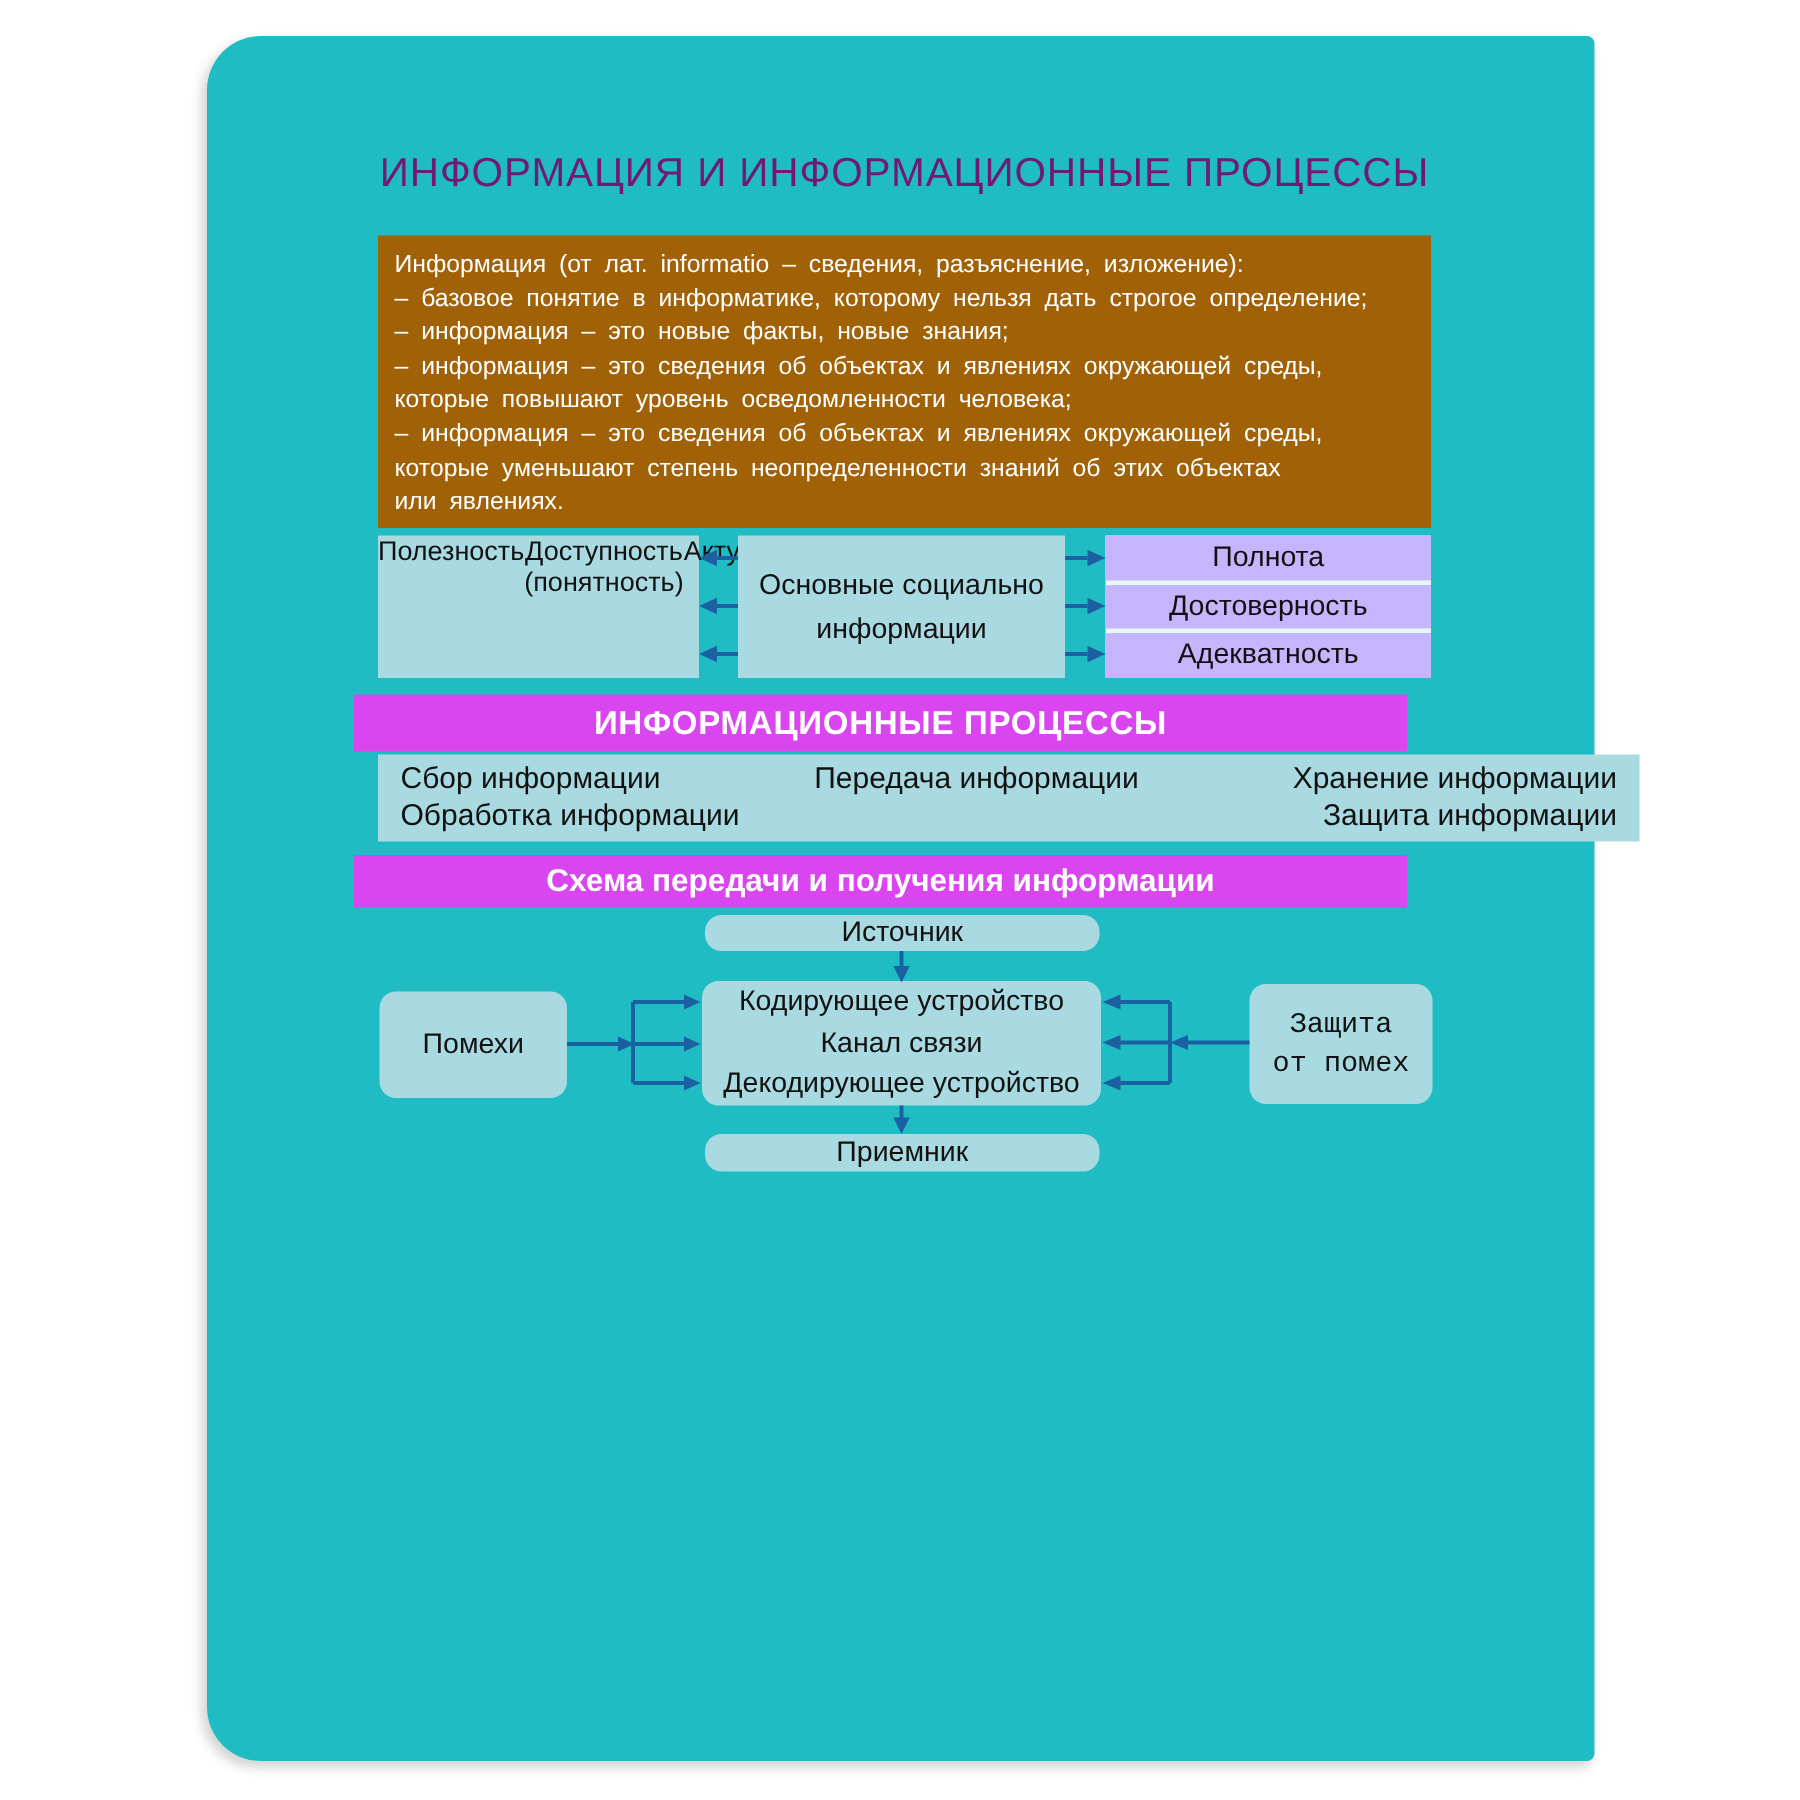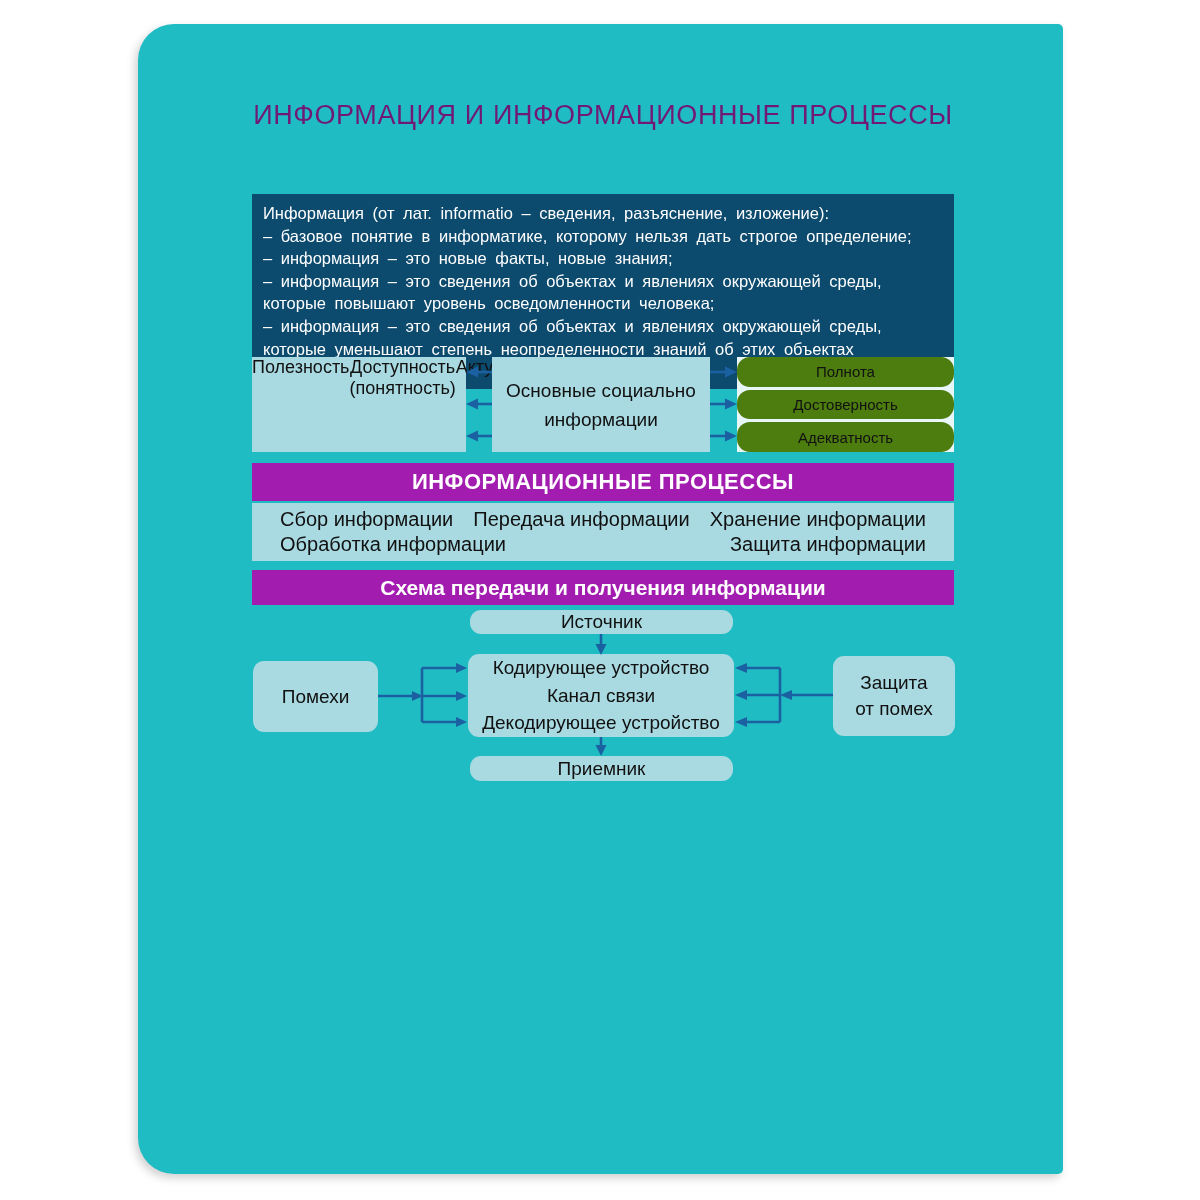--- a/index.html
+++ b/index.html
@@ -11,63 +11,63 @@
     position:absolute;left:138px;top:24px;width:925px;height:1150px;
     background:#20bcc4;border-radius:36px 5px 5px 36px;
     box-shadow:-3px 4px 8px rgba(90,90,90,.28);
   }
   .title{
     position:absolute;left:252px;top:100px;width:702px;text-align:center;
     font-size:27px;font-weight:400;letter-spacing:.6px;color:#701a75;
   }
   .def{
     position:absolute;left:252px;top:157px;width:702px;height:195px;
-    background:#0c4a6e;box-sizing:border-box;padding:8px 11px 6px 11px;
-    color:#ffffff;font-size:16.5px;line-height:22.6px;word-spacing:4px;margin-top:37px;
+    background:#a16207;box-sizing:border-box;padding:8px 11px 6px 11px;
+    color:#ffffff;font-size:16.5px;line-height:22.6px;word-spacing:4px;
   }
   .lightbox{background:#a9dae2;}
   .prop-left{
     position:absolute;left:252px;top:357px;width:214px;height:95px;
     display:flex;flex-direction:row;justify-content:space-around;
     text-align:center;font-size:18px;
   }
   .prop-center{
     position:absolute;left:492px;top:357px;width:218px;height:95px;
     display:flex;flex-direction:column;justify-content:center;
     text-align:center;font-size:19px;line-height:29px;
   }
   .prop-right{
     position:absolute;left:737px;top:357px;width:217px;height:95px;
     display:flex;flex-direction:column;gap:3px;background:#e9f6f8;
   }
   .prop-right .cell{
     flex:1;display:flex;align-items:center;justify-content:center;
-    font-size:15px;background:#4d7c0f;border-radius:13px;
+    font-size:19px;background:#c4b5fd;
   }
   .banner{
-    position:absolute;left:252px;width:702px;background:#a21caf;color:#ffffff;
+    position:absolute;left:236px;width:702px;background:#d946ef;color:#ffffff;
     display:flex;align-items:center;justify-content:center;font-weight:700;
   }
   .banner1{top:463px;height:38px;font-size:22px;letter-spacing:.5px;}
   .banner2{top:570px;height:35px;font-size:21px;}
   .processes{
-    position:absolute;left:252px;top:503px;width:702px;height:58px;
-    box-sizing:border-box;padding:4px 28px;display:flex;flex-direction:column;
+    position:absolute;left:252px;top:503px;width:841px;height:58px;
+    box-sizing:border-box;padding:4px 15px;display:flex;flex-direction:column;
     justify-content:space-around;font-size:20px;
   }
   .prow{display:flex;justify-content:space-between;}
   .scheme-box{
     position:absolute;display:flex;flex-direction:column;align-items:center;
     justify-content:center;text-align:center;font-size:19px;border-radius:11px;
   }
   .src{left:470px;top:610px;width:263px;height:24px;}
   .chan{left:468px;top:654px;width:266px;height:83px;line-height:27.6px;}
   .recv{left:470px;top:756px;width:263px;height:25px;}
   .noise{left:253px;top:661px;width:125px;height:71px;}
-  .prot{left:833px;top:656px;width:122px;height:80px;line-height:26px;}
+  .prot{left:833px;top:656px;width:122px;height:80px;line-height:26px;font-family:Liberation Mono, monospace;}
   .arrows{position:absolute;left:0;top:0;width:1200px;height:1200px;pointer-events:none;}
   .arrows line{stroke:#1b61a2;stroke-width:2.6px;}
   .arrows polygon{fill:#1b61a2;}
 </style>
 </head>
 <body>
 
 <div class="card"></div>
 
 <div class="title">ИНФОРМАЦИЯ И ИНФОРМАЦИОННЫЕ ПРОЦЕССЫ</div>

